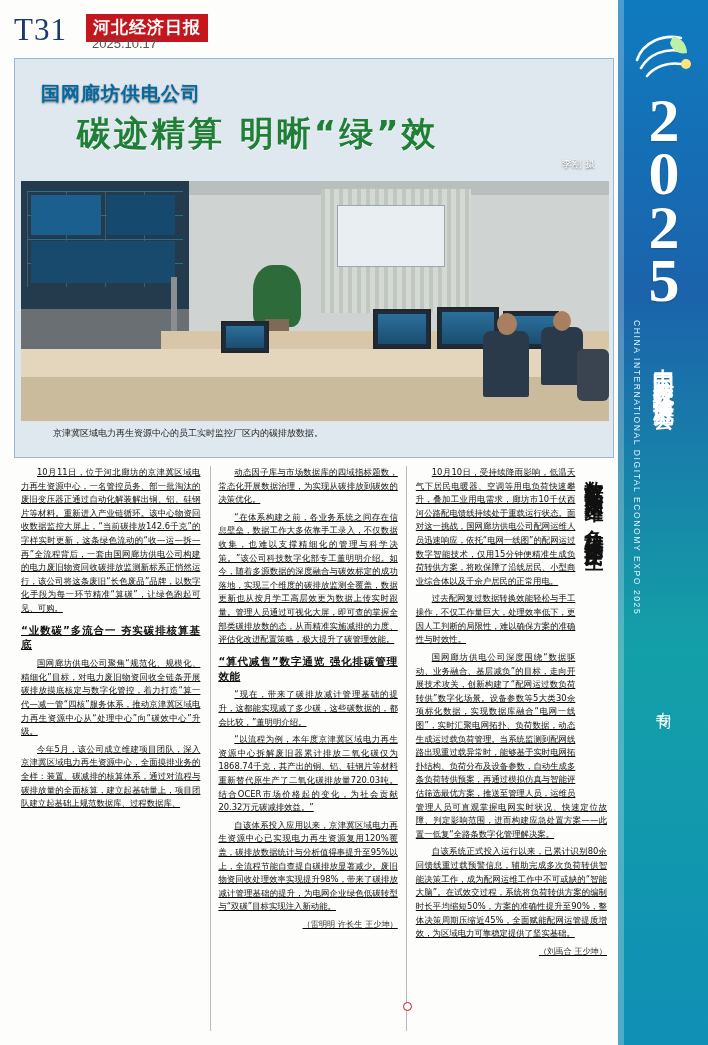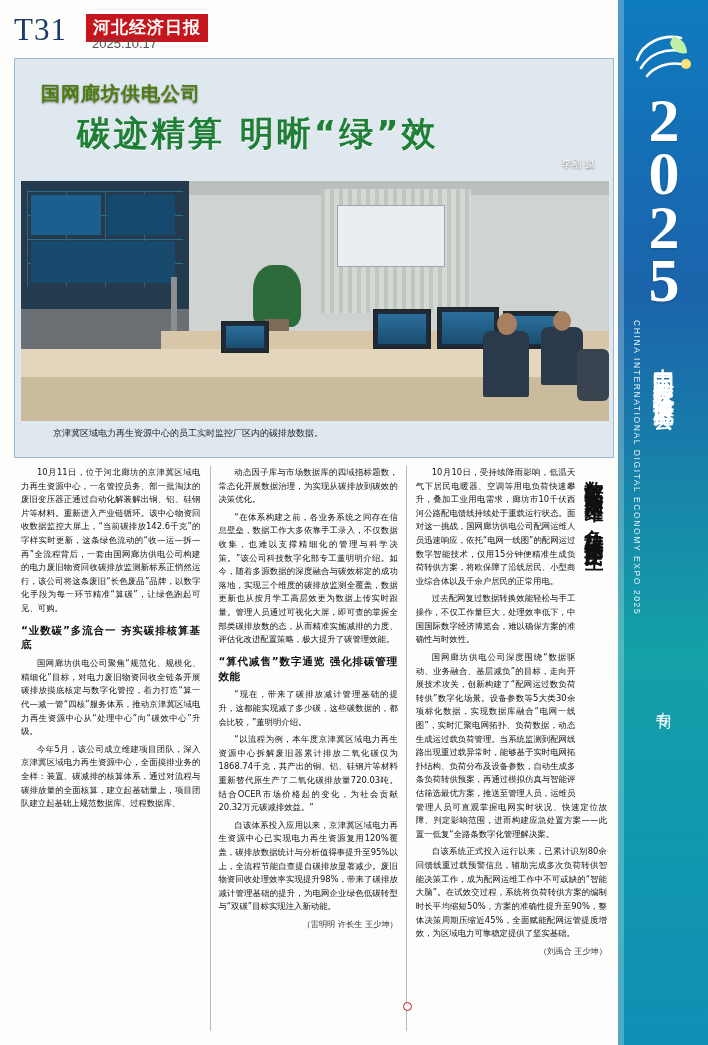--- a/index.html
+++ b/index.html
@@ -96,21 +96,21 @@
   }
   .hero-photo {
     position:absolute; left:6px; top:122px; width:588px; height:240px;
     background:#6a6f73;
     overflow:hidden;
   }
   .hero-title-zone { position:absolute; left:0; top:4px; width:600px; height:118px; }
   .sub-head {
     position:absolute; left:26px; top:18px;
     font-family:"DejaVu Sans", sans-serif;
-    font-size:19px; font-weight:bold; color:#4d7c0f;
+    font-size:19px; font-weight:bold; color:#0369a1;
     letter-spacing:1px;
     text-shadow:0 1px 2px rgba(0,0,0,0.5);
   }
   .main-head {
     position:absolute; left:62px; top:48px;
     font-family:"DejaVu Sans", sans-serif;
     font-size:34px; font-weight:bold;
     color:#1f7f37; letter-spacing:3px;
     text-shadow:0 1px 0 #ffffff;
   }
@@ -122,21 +122,21 @@
   }
   .photo-caption {
     position:absolute; left:38px; top:368px; width:300px;
     font-family:"DejaVu Sans", sans-serif;
     font-size:9px; color:#222; line-height:1.45;
   }
 
   
   .cols {
     position:absolute; left:0; top:408px; width:600px; height:565px;
-    display:flex; gap:4px;
+    display:flex; gap:4px;text-decoration:underline;
   }
   .col {
     position:relative;
     font-family:"DejaVu Sans", sans-serif;
     font-size:8.4px; line-height:1.62; color:#111;
     text-align:justify;
     padding:0 7px;
   }
   .col.c1 { width:196px; }
   .col.c2 { width:196px; }
@@ -321,21 +321,21 @@
         <div class="sec-head">“算代减售”数字通览 强化排碳管理效能</div>
         <p>“现在，带来了碳排放减计管理基础的提升，这都能实现减了多少碳，这些碳数据的，都会比较，”董明明介绍。</p>
         <p>“以流程为例，本年度京津冀区域电力再生资源中心拆解废旧器累计排放二氧化碳仅为1868.74千克，其产出的铜、铝、硅钢片等材料重新替代原生产了二氧化碳排放量720.03吨。结合OCER市场价格起的变化，为社会贡献20.32万元碳减排效益。”</p>
         <p>自该体系投入应用以来，京津冀区域电力再生资源中心已实现电力再生资源复用120%覆盖，碳排放数据统计与分析值得事提升至95%以上，全流程节能自查提自碳排放显著减少。废旧物资回收处理效率实现提升98%，带来了碳排放减计管理基础的提升，为电网企业绿色低碳转型与“双碳”目标实现注入新动能。</p>
         <p class="end-credit">（雷明明 许长生 王少坤）</p>
       </div>
 
       <div class="col c3">
         <div class="vheadline big">数据驱动高效运维  负荷转供守护民生</div>
         <p>10月10日，受持续降雨影响，低温天气下居民电暖器、空调等用电负荷快速攀升，叠加工业用电需求，廊坊市10千伏西河公路配电馈线持续处于重载运行状态。面对这一挑战，国网廊坊供电公司配网运维人员迅速响应，依托“电网一线图”的配网运过数字智能技术，仅用15分钟便精准生成负荷转供方案，将欧保障了沿线居民、小型商业综合体以及千余户居民的正常用电。</p>
-        <p>过去配网复过数据转换效能轻松与手工操作，不仅工作量巨大，处理效率低下，中国国际数字经济博览会，难以确保方案的准确性与时效性。</p>
+        <p>过去配网复过数据转换效能轻松与手工操作，不仅工作量巨大，处理效率低下，更因人工判断的局限性，难以确保方案的准确性与时效性。</p>
         <p>国网廊坊供电公司深度围绕“数据驱动、业务融合、基层减负”的目标，走向开展技术攻关，创新构建了“配网运过数负荷转供”数字化场景。设备参数等5大类30余项标化数据，实现数据库融合“电网一线图”，实时汇聚电网拓扑、负荷数据，动态生成运过载负荷管理。当系统监测到配网线路出现重过载异常时，能够基于实时电网拓扑结构、负荷分布及设备参数，自动生成多条负荷转供预案，再通过模拟仿真与智能评估筛选最优方案，推送至管理人员，运维员管理人员可直观掌握电网实时状况、快速定位故障、判定影响范围，进而构建应急处置方案——此置一低复“全路条数字化管理解决案。</p>
         <p>自该系统正式投入运行以来，已累计识别80余回馈线重过载预警信息，辅助完成多次负荷转供智能决策工作，成为配网运维工作中不可或缺的“智能大脑”。在试效交过程，系统将负荷转供方案的编制时长平均缩短50%，方案的准确性提升至90%，整体决策周期压缩近45%，全面赋能配网运管提质增效，为区域电力可靠稳定提供了坚实基础。</p>
         <p class="end-credit">（刘禹合 王少坤）</p>
       </div>
 
     </div>
   </div>
 </div>
 
 </body></html>

